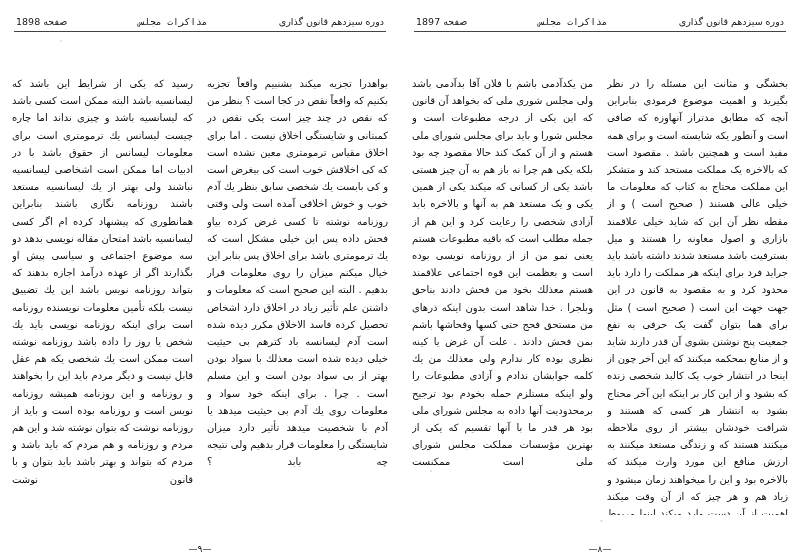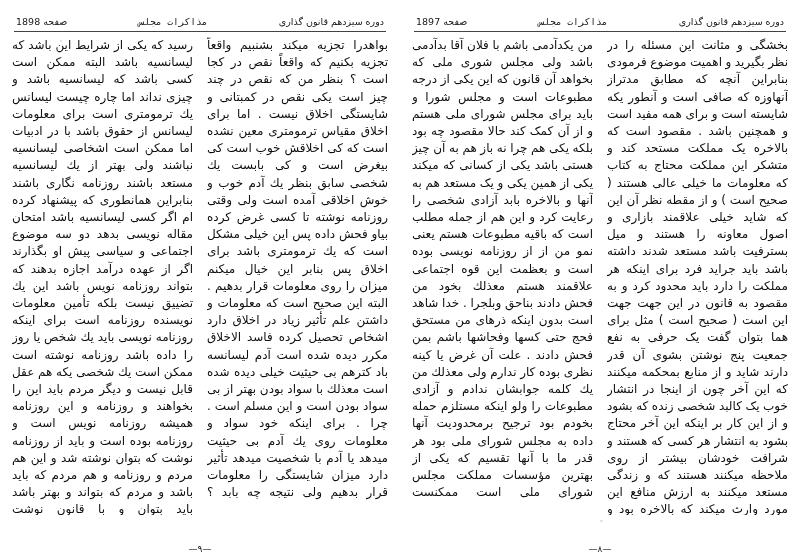--- a/index.html
+++ b/index.html
@@ -61,28 +61,29 @@
 
   .columns {
     display: flex;
     flex-direction: row;
     gap: 14px;
     height: 478px;
     overflow: hidden;
   }
   .col {
     flex: 1 1 0;
-    font-size: 12px;
+    font-size: 10px;
     line-height: 17.2px;
     text-align: justify;
     text-align-last: justify;
     color: #121212;
     word-spacing: -0.3px;
     overflow: hidden;
     hyphens: none;
+    margin-top: 38px;
   }
   .col p {
     margin: 0 0 0 0;
     text-align: justify;
     text-align-last: justify;
   }
   .footer-num {
     position: absolute;
     bottom: 4px;
     left: 0;

